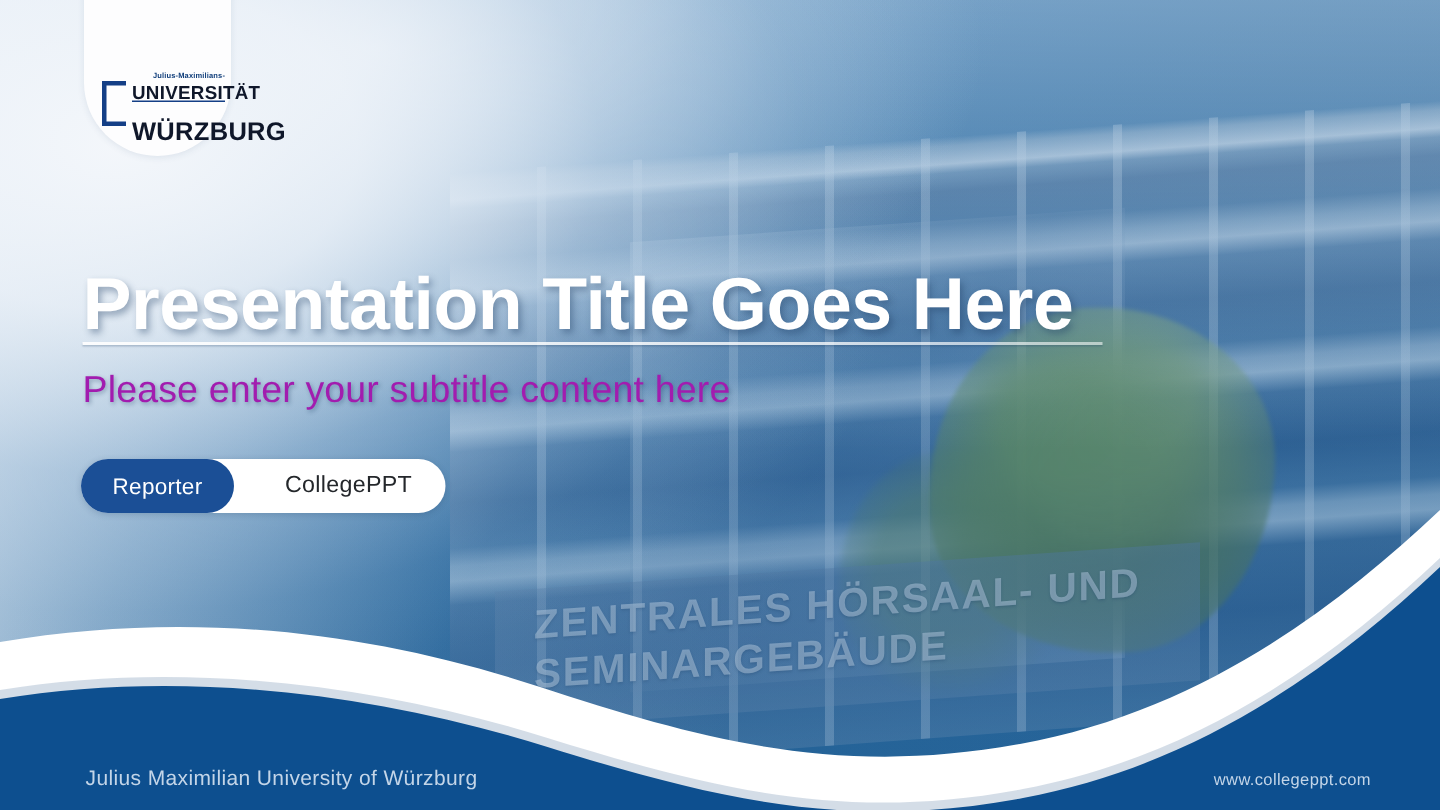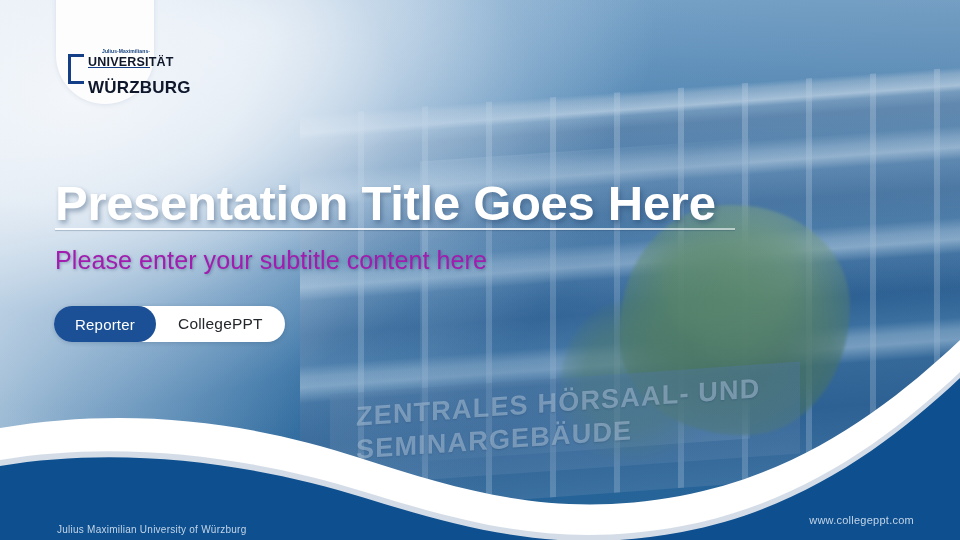--- a/index.html
+++ b/index.html
@@ -187,28 +187,28 @@
     padding-right:22px;
     box-shadow:0 1px 4px rgba(28,58,96,0.22);
   }
   .pill-badge {
     height:36px; min-width:102px; padding:0 18px;
     display:flex; align-items:center; justify-content:center;
     background:#1b4f96; border-radius:18px;
     color:#ffffff; font-size:15px; letter-spacing:0.2px;text-align:center;
   }
   .pill-value {
-    padding-left:22px;
+    padding-left:34px;
     color:#24272b; font-size:15.5px; letter-spacing:0.2px;
   }
 
   
   .footer-left {
-    position:absolute; left:57px; top:524px;
-    font-size:10px; color:#c3d5e8; letter-spacing:0.25px;
+    position:absolute; left:57px; top:510px;
+    font-size:14px; color:#c3d5e8; letter-spacing:0.25px;
   }
   .footer-right {
     position:absolute; right:46px; top:514px;
     font-size:11px; color:#c3d5e8; letter-spacing:0.25px;
   }
 </style>
 </head>
 <body>
 
 <div class="slide">

